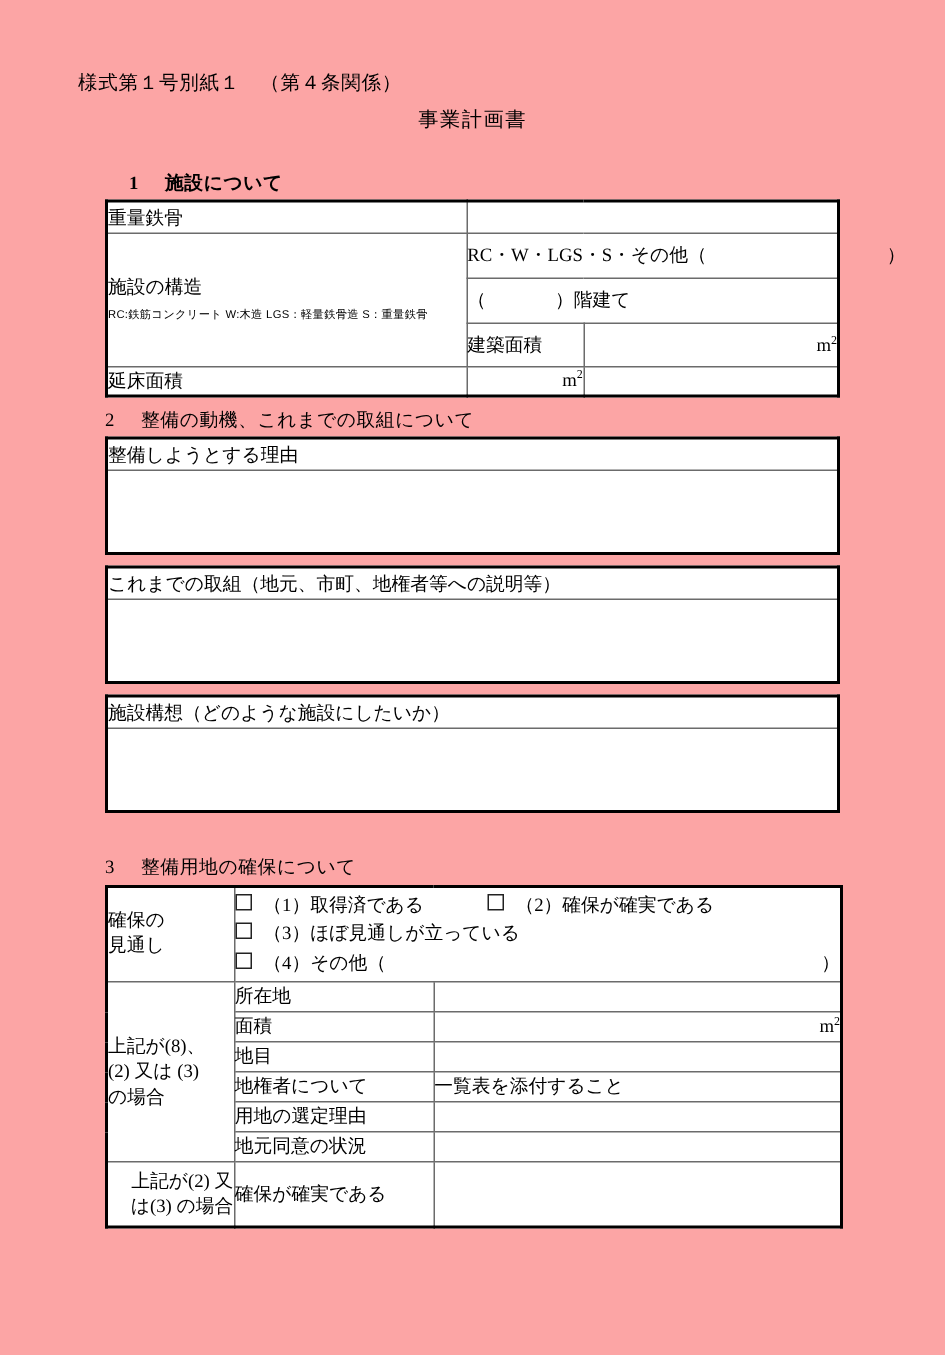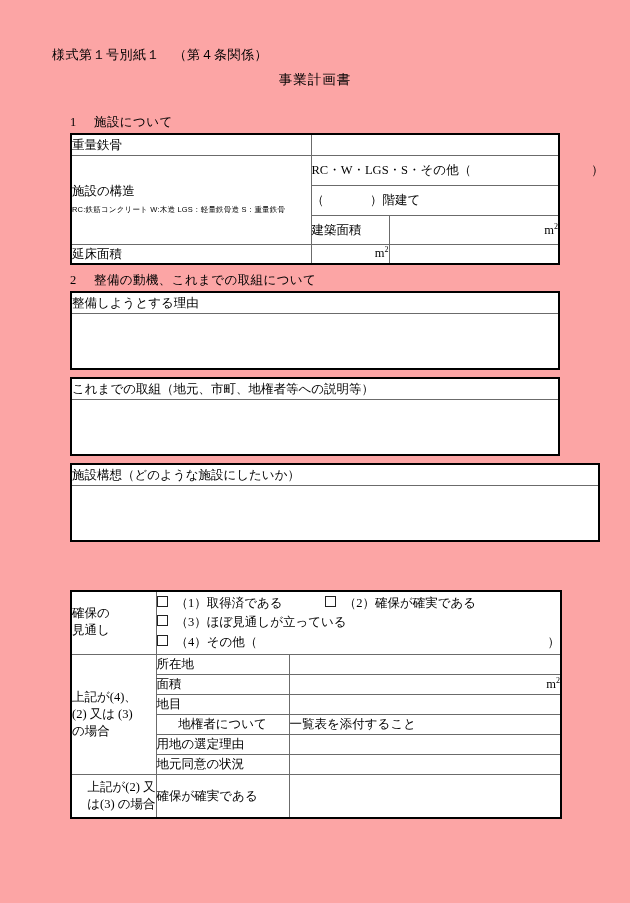--- a/index.html
+++ b/index.html
@@ -133,21 +133,21 @@
   .blank-area { height: 54px; }
 </style>
 </head>
 <body>
 
 <div class="page">
 
   <div class="form-id">様式第１号別紙１　（第４条関係）</div>
   <div class="doc-title">事業計画書</div>
 
-  <div class="section-heading" style="left:70px; top:114px;">
+  <div class="section-heading" style="left:86px; top:114px;font-weight:bold;">
     <span class="num">1</span><span>施設について</span>
   </div>
 
   <table class="ftable outer" style="left:70px; top:133px; width:490px;">
     <colgroup>
       <col style="width:240px">
       <col style="width:78px">
       <col style="width:170px">
     </colgroup>
     <tbody>
@@ -203,31 +203,34 @@
     <tbody>
       <tr>
         <td class="cell-label" style="height:20px;">整備しようとする理由</td>
       </tr>
       <tr>
         <td class="cell-blank blank-area vtop"></td>
       </tr>
     </tbody>
   </table>
 
-  <table class="ftable outer" style="left:70px; top:463px; width:530px;padding-left:24px;">
+  <table class="ftable outer" style="left:70px; top:463px; width:490px;padding-left:24px;">
     <tbody>
       <tr>
         <td class="cell-label" style="height:20px;">施設構想（どのような施設にしたいか）</td>
       </tr>
       <tr>
         <td class="cell-blank blank-area vtop"></td>
       </tr>
     </tbody>
   </table>
 
+  <div class="section-heading" style="left:70px; top:570px;">
+    <span class="num">3</span><span>整備用地の確保について</span>
+  </div>
 
   <table class="ftable outer" style="left:70px; top:590px; width:490px;">
     <colgroup>
       <col style="width:85px">
       <col style="width:133px">
       <col style="width:272px">
     </colgroup>
     <tbody>
 
       <tr>
@@ -243,39 +246,39 @@
             <span class="cbox"></span><span>（3）ほぼ見通しが立っている</span>
           </div>
           <div class="chk-row">
             <span class="cbox"></span><span>（4）その他（</span><span class="paren-tail">）</span>
           </div>
         </td>
       </tr>
 
       <tr>
         <td class="cell-label vmid" rowspan="6" style="text-align:left;">
-          <div>上記が(4)、</div>
+          <div>上記が(8)、</div>
           <div>(2) 又は (3)</div>
           <div>の場合</div>
         </td>
         <td class="cell-label" style="height:19px;">所在地</td>
         <td class="cell-blank"></td>
       </tr>
       <tr>
         <td class="cell-label" style="height:19px;">面積</td>
         <td class="sq">
           <span></span><span>m</span><sup>2</sup>
         </td>
       </tr>
       <tr>
         <td class="cell-label" style="height:19px;">地目</td>
         <td class="cell-blank"></td>
       </tr>
       <tr>
-        <td class="cell-label" style="height:19px;text-align:center;">地権者について</td>
+        <td class="cell-label" style="height:19px;">地権者について</td>
         <td class="cell-blank">一覧表を添付すること</td>
       </tr>
       <tr>
         <td class="cell-label" style="height:19px;">用地の選定理由</td>
         <td class="cell-blank"></td>
       </tr>
       <tr>
         <td class="cell-label" style="height:19px;">地元同意の状況</td>
         <td class="cell-blank"></td>
       </tr>

